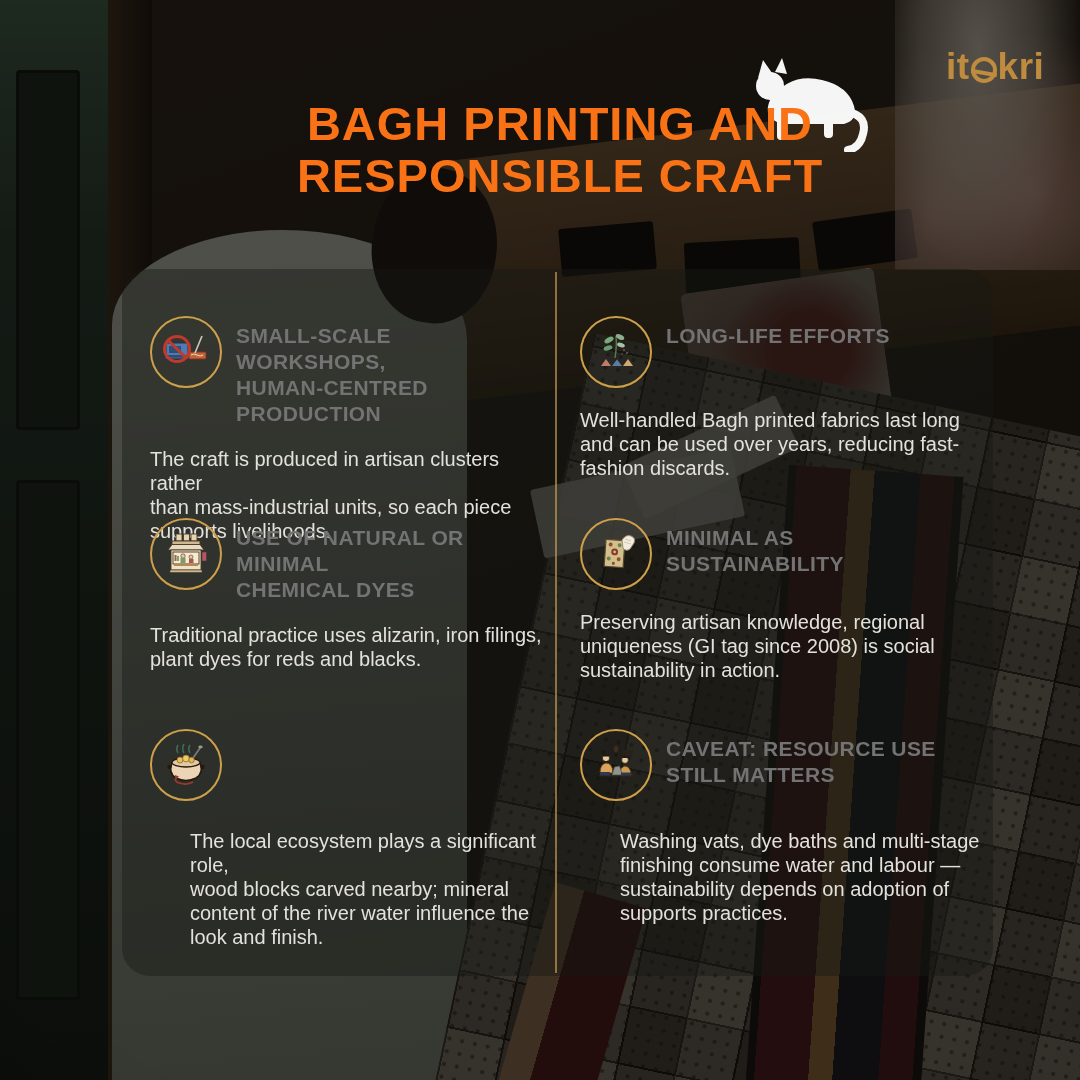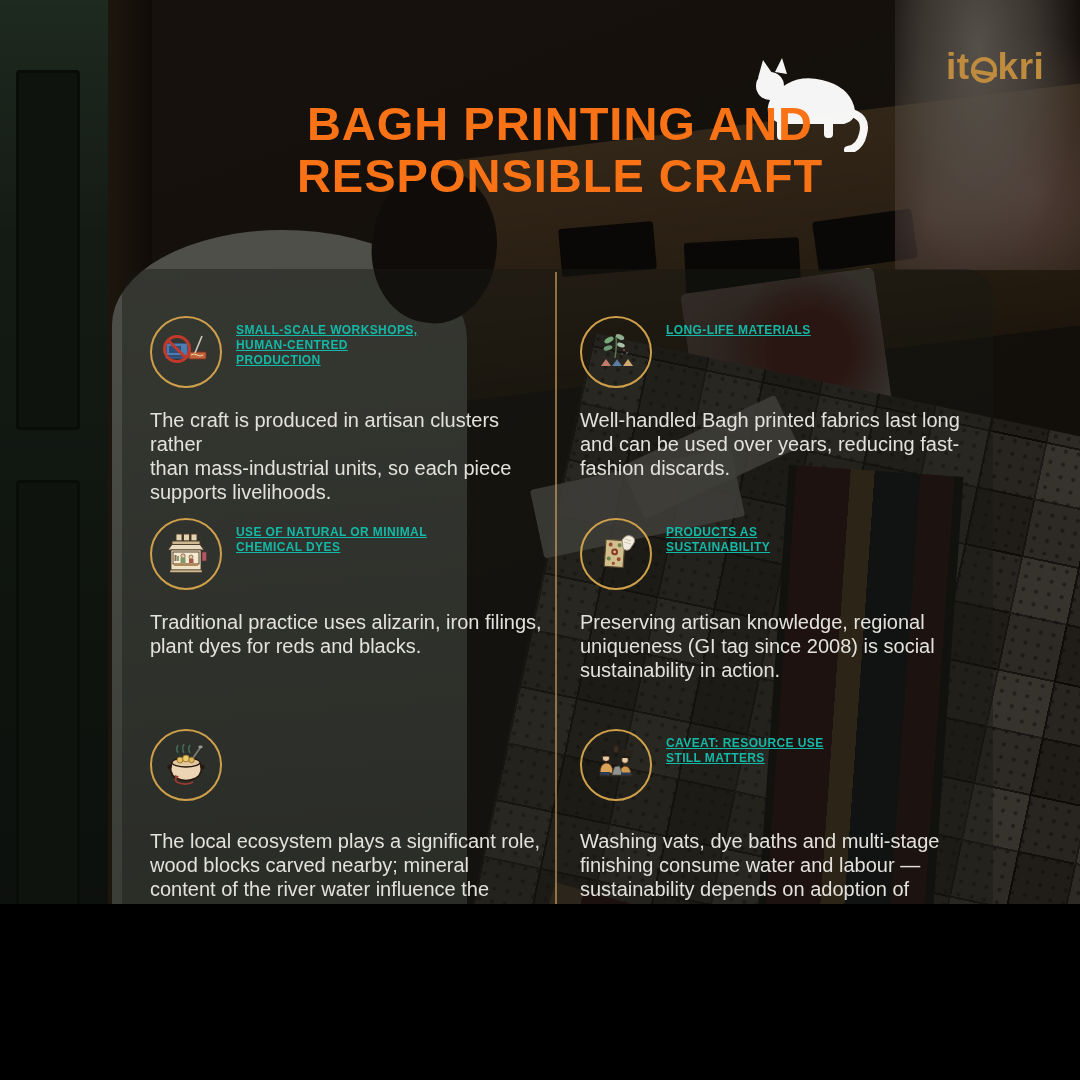--- a/index.html
+++ b/index.html
@@ -1,16 +1,16 @@
 <!DOCTYPE html>
 <html><head>
 <meta charset="utf-8">
 <style>
   html,body{margin:0;padding:0;background:#000;}
-  #canvas{position:relative;width:1080px;height:904px;overflow:hidden;
+  #canvas{position:relative;width:1080px;height:1080px;overflow:hidden;
           font-family:"Liberation Sans",sans-serif;background:#17100b;}
   #canvas *{box-sizing:border-box;}
   .abs{position:absolute;}
 
   
   .bg-base{left:0;top:0;width:1080px;height:1080px;
     background:linear-gradient(160deg,#2a2017 0%,#221a12 40%,#15100b 100%);}
   .bg-door{left:0;top:0;width:112px;height:1080px;
     background:linear-gradient(180deg,#3c5a45 0%,#24382b 22%,#18271d 55%,#0e1712 100%);}
   .door-panel{left:16px;width:64px;background:#16241b;border:3px solid #0b120e;border-radius:4px;}
@@ -74,25 +74,25 @@
     white-space:pre-line;margin-left:20px;}
 
   .card{left:122px;top:269px;width:871px;height:707px;border-radius:28px;
     background:rgba(22,24,21,.44);}
   .divider{left:555px;top:272px;width:2px;height:701px;background:rgba(205,160,85,.65);}
 
   .section{width:395px;}
   .sec-head{display:flex;gap:14px;align-items:flex-start;}
   .icon-circle{width:72px;height:72px;border:2px solid #cfa04a;border-radius:50%;
     flex:none;display:flex;align-items:center;justify-content:center;}
-  .sec-heading{padding-top:7px;font-size:12px;font-weight:bold;color:#14b8a6;
-    line-height:1.24;letter-spacing:.4px;white-space:pre-line;text-decoration:underline;}
+  .sec-heading{padding-top:7px;font-size:21px;font-weight:bold;color:#737373;
+    line-height:1.24;letter-spacing:.4px;white-space:pre-line;}
   .sec-body{margin-top:20px;font-size:20px;color:#e3e1db;line-height:1.2;
     white-space:pre-line;}
-  .row3 .sec-body{margin-top:28px;}
+  .row3 .sec-body{margin-top:28px;margin-left:40px;}
   .c1{left:150px;} .c2{left:580px;width:410px;}
   .row1{top:316px;} .row2{top:518px;} .row3{top:729px;}
 </style>
 </head>
 <body>
 
 <div id="canvas">
 
   <div class="abs bg-base"></div>
   <div class="abs bg-door"></div>
@@ -174,21 +174,21 @@
           <ellipse cx="16" cy="20" rx="4.5" ry="2.4" fill="#6d9a70" transform="rotate(-15 16 20)"></ellipse>
           <ellipse cx="29" cy="17" rx="4" ry="2.2" fill="#a8c2a8" transform="rotate(20 29 17)"></ellipse>
           <circle cx="32" cy="22" r="1.1" fill="#8a4a3a"></circle>
           <circle cx="35" cy="25" r="0.9" fill="#6a6a62"></circle>
           <circle cx="30" cy="26" r="0.9" fill="#4a4a44"></circle>
           <path d="M9 38 L14 31 L19 38 Z" fill="#c27a6b"></path>
           <path d="M20 38 L25 31.5 L30 38 Z" fill="#5b7da5"></path>
           <path d="M31 38 L36 31 L41 38 Z" fill="#cfa970"></path>
         </svg>
       </div>
-      <div class="sec-heading">LONG-LIFE MATERIALS</div>
+      <div class="sec-heading">LONG-LIFE EFFORTS</div>
     </div>
     <div class="sec-body">Well-handled Bagh printed fabrics last long
 and can be used over years, reducing fast-
 fashion discards.</div>
   </div>
 
   <div class="abs section c1 row2">
     <div class="sec-head">
       <div class="icon-circle">
         <svg width="48" height="48" viewBox="0 0 48 48">
@@ -230,21 +230,21 @@
             <circle cx="22.5" cy="22" r="3.4" fill="#8a3a28"></circle>
             <circle cx="22.5" cy="22" r="1.3" fill="#d8c890"></circle>
             <circle cx="17" cy="29" r="2" fill="#70804a"></circle>
             <circle cx="27" cy="29" r="2" fill="#9a4a32"></circle>
             <circle cx="22" cy="33.5" r="1.6" fill="#9a4a32"></circle>
           </g>
           <path d="M30 10 q4 -6 9 -4 q5 2 3 7 l-4 6 q-4 3 -7 -1 z" fill="#f2ece0" stroke="#9a8a72" stroke-width="1"></path>
           <path d="M33 9 l6 2 M32 12 l7 2" stroke="#c8bba4" stroke-width="0.8" fill="none"></path>
         </svg>
       </div>
-      <div class="sec-heading">PRODUCTS AS
+      <div class="sec-heading">MINIMAL AS
 SUSTAINABILITY</div>
     </div>
     <div class="sec-body">Preserving artisan knowledge, regional
 uniqueness (GI tag since 2008) is social
 sustainability in action.</div>
   </div>
 
   <div class="abs section c1 row3">
     <div class="sec-head">
       <div class="icon-circle">
@@ -292,16 +292,16 @@
           <rect x="29" y="31.5" width="10" height="3" fill="#2a3a54"></rect>
           <line x1="7" y1="34.8" x2="41" y2="34.8" stroke="#3a2e20" stroke-width="1"></line>
         </svg>
       </div>
       <div class="sec-heading">CAVEAT: RESOURCE USE
 STILL MATTERS</div>
     </div>
     <div class="sec-body">Washing vats, dye baths and multi-stage
 finishing consume water and labour —
 sustainability depends on adoption of
-ecosystem practices.</div>
+supports practices.</div>
   </div>
 
 </div>
 
 </body></html>

